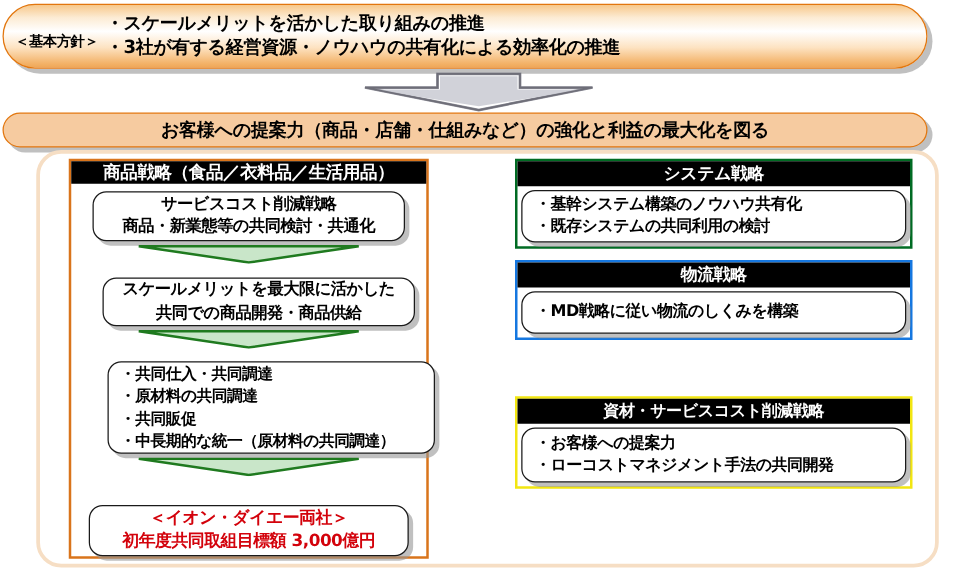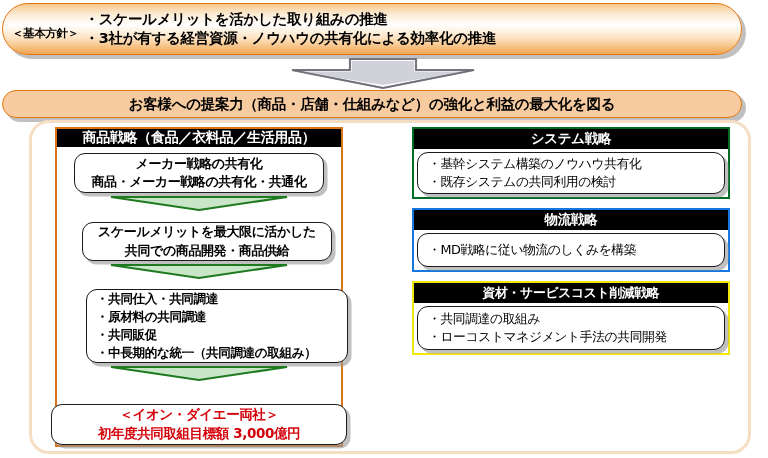--- a/index.html
+++ b/index.html
@@ -108,21 +108,21 @@
   }
   .wbox-center{align-items:center;text-align:center;}
   .wline{
     font-size:13px;font-weight:bold;color:#000;
     letter-spacing:-.4px;white-space:nowrap;line-height:1.42;
   }
   .wline-sm{font-size:12.6px;}
   #lbox1{width:250px;height:44px;margin-top:6px;}
   #lbox2{width:250px;height:42px;margin-top:11px;margin-left:16px;}
   #lbox3{width:262px;height:80px;margin-top:10px;padding-left:9px;margin-left:36px;}
-  #lbox4{width:296px;height:44px;margin-top:23px;}
+  #lbox4{width:256px;height:44px;margin-top:23px;}
   .red-line{color:#D3020B;font-size:13.5px;font-weight:bold;letter-spacing:-.4px;white-space:nowrap;line-height:1.45;}
 
   
   .green-arrow{width:180px;height:15px;margin-top:3px;}
   .green-arrow svg{display:block;}
 
   
   #right-col{
     position:absolute;left:412px;top:127px;width:318px;
     display:flex;flex-direction:column;gap:9px;
@@ -144,26 +144,26 @@
     box-sizing:border-box;
     width:100%;height:100%;
     background:#ffffff;
     border:1.7px solid #1a1a1a;
     border-radius:11px;
     box-shadow:3.5px 3.5px 0 rgba(150,150,150,.6);
     display:flex;flex-direction:column;justify-content:center;
     padding-left:10px;
   }
   .rline{
-    font-size:12.8px;font-weight:normal;color:#000;
+    font-size:12.8px;font-weight:bold;color:#000;
     letter-spacing:-.4px;white-space:nowrap;line-height:1.42;
   }
   #rbox-system{border:2.4px solid #006B23;height:72px;}
   #rbox-logistics{border:2.4px solid #1577E0;height:64px;}
-  #rbox-material{border:2.4px solid #F2E611;height:74px;}
+  #rbox-material{border:2.4px solid #F2E611;height:74px;margin-top:36px;}
   #rbox-tenant{border:2.4px solid #1577E0;height:74px;}
   #rbox-material .rbox-hdr{font-size:12.8px;}
 </style>
 </head>
 <body>
 
 <div id="stage">
 
   <div class="banner" id="banner-policy">
     <div id="policy-tag">＜基本方針＞</div>
@@ -184,22 +184,22 @@
   <div class="banner" id="banner-goal">
     <div id="goal-text">お客様への提案力（商品・店舗・仕組みなど）の強化と利益の最大化を図る</div>
   </div>
 
   <div id="outer-frame"></div>
 
   <div id="left-col">
     <div class="hdr-black" id="left-hdr">商品戦略（食品／衣料品／生活用品）</div>
 
     <div class="wbox wbox-center" id="lbox1">
-      <div class="wline">メーカー戦略の共有化</div>
-      <div class="wline">商品・メーカー戦略の共有化・共通化</div>
+      <div class="wline">サービスコスト削減戦略</div>
+      <div class="wline">商品・新業態等の共同検討・共通化</div>
     </div>
 
     <div class="green-arrow">
       <svg width="180" height="15" viewBox="0 0 180 15">
         <polygon points="2,1 178,1 90,14" fill="#C9E6C9" stroke="#1F7A1F" stroke-width="2"></polygon>
       </svg>
     </div>
 
     <div class="wbox wbox-center" id="lbox2">
       <div class="wline">スケールメリットを最大限に活かした</div>
@@ -209,21 +209,21 @@
     <div class="green-arrow">
       <svg width="180" height="15" viewBox="0 0 180 15">
         <polygon points="2,1 178,1 90,14" fill="#C9E6C9" stroke="#1F7A1F" stroke-width="2"></polygon>
       </svg>
     </div>
 
     <div class="wbox" id="lbox3">
       <div class="wline wline-sm">・共同仕入・共同調達</div>
       <div class="wline wline-sm">・原材料の共同調達</div>
       <div class="wline wline-sm">・共同販促</div>
-      <div class="wline wline-sm">・中長期的な統一（共同調達の取組み）</div>
+      <div class="wline wline-sm">・中長期的な統一（原材料の共同調達）</div>
     </div>
 
     <div class="green-arrow">
       <svg width="180" height="15" viewBox="0 0 180 15">
         <polygon points="2,1 178,1 90,14" fill="#C9E6C9" stroke="#1F7A1F" stroke-width="2"></polygon>
       </svg>
     </div>
 
     <div class="wbox wbox-center" id="lbox4">
       <div class="red-line">＜イオン・ダイエー両社＞</div>
@@ -249,21 +249,21 @@
         <div class="rinner">
           <div class="rline">・MD戦略に従い物流のしくみを構築</div>
         </div>
       </div>
     </div>
 
     <div class="rbox" id="rbox-material">
       <div class="hdr-black rbox-hdr">資材・サービスコスト削減戦略</div>
       <div class="rbox-body">
         <div class="rinner">
-          <div class="rline">・共同調達の取組み</div>
+          <div class="rline">・お客様への提案力</div>
           <div class="rline">・ローコストマネジメント手法の共同開発</div>
         </div>
       </div>
     </div>
 
 
   </div>
 </div>
 
 </body></html>

